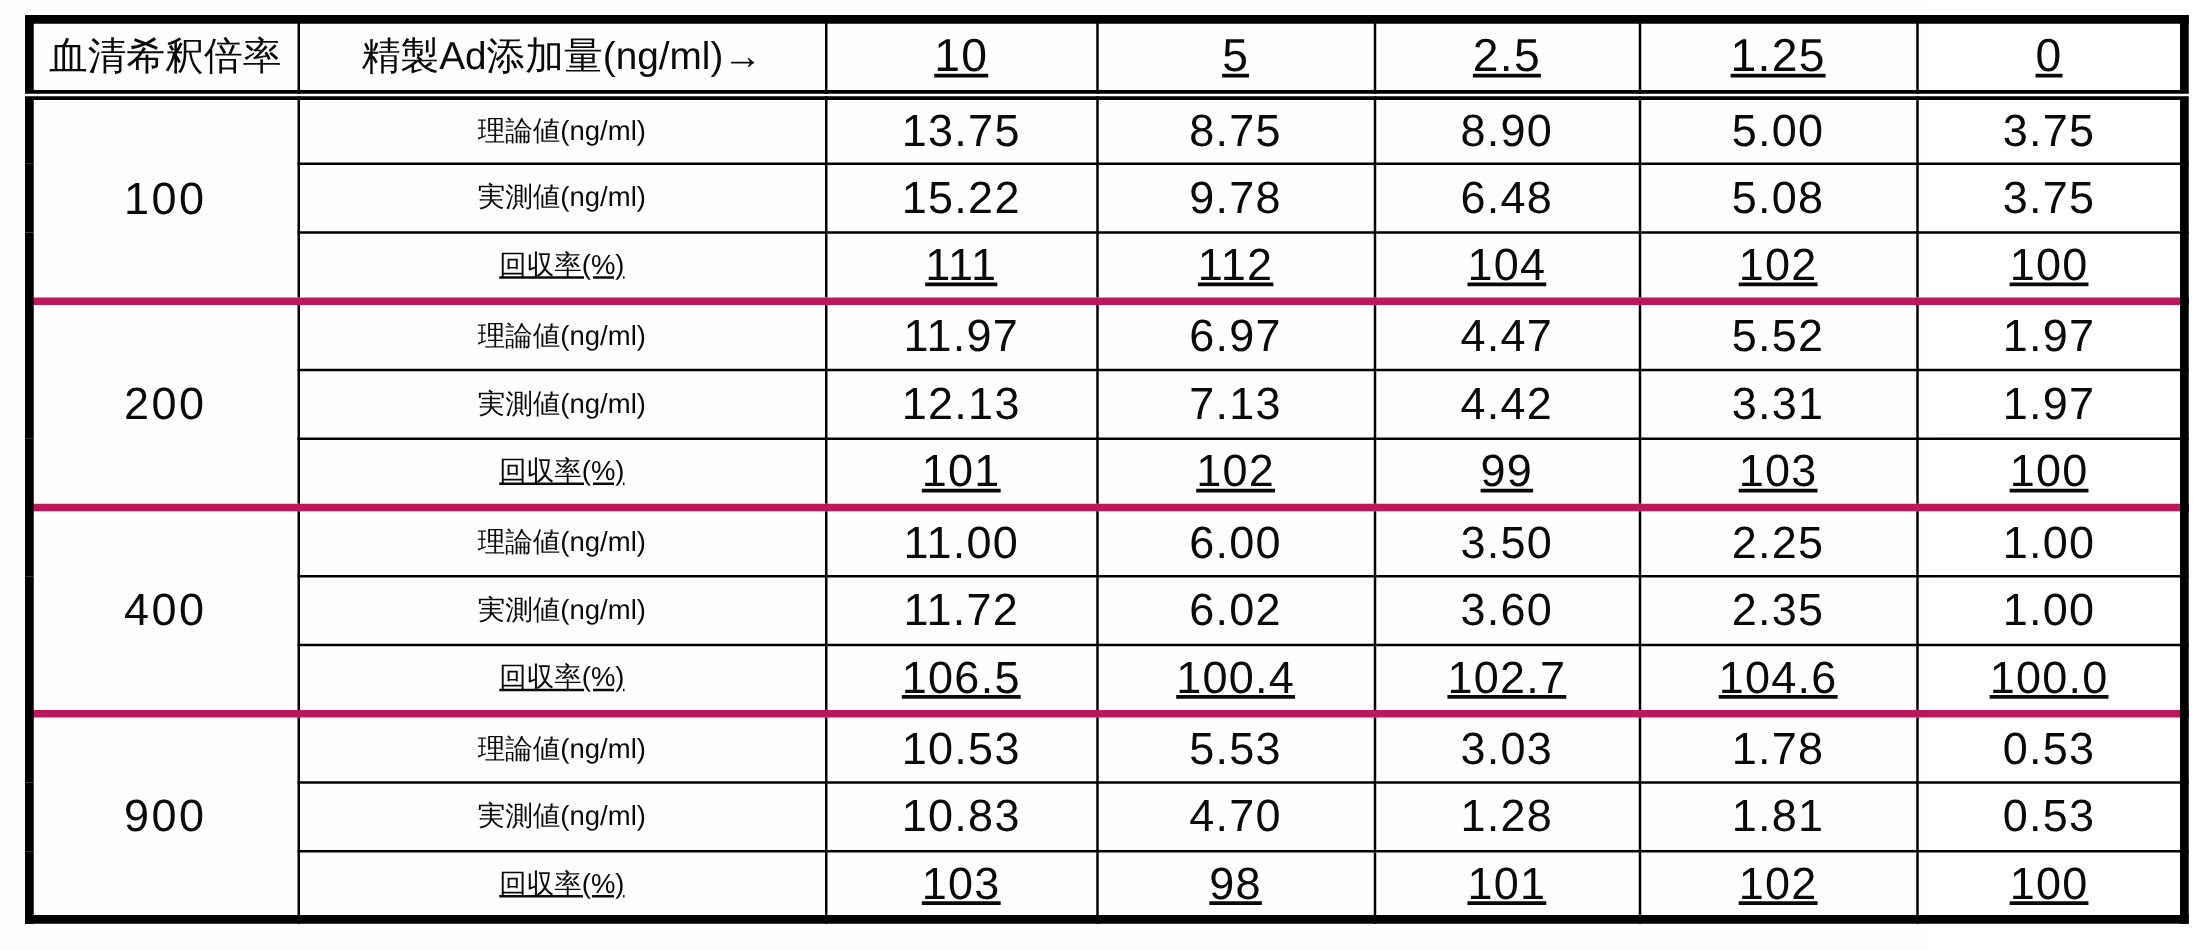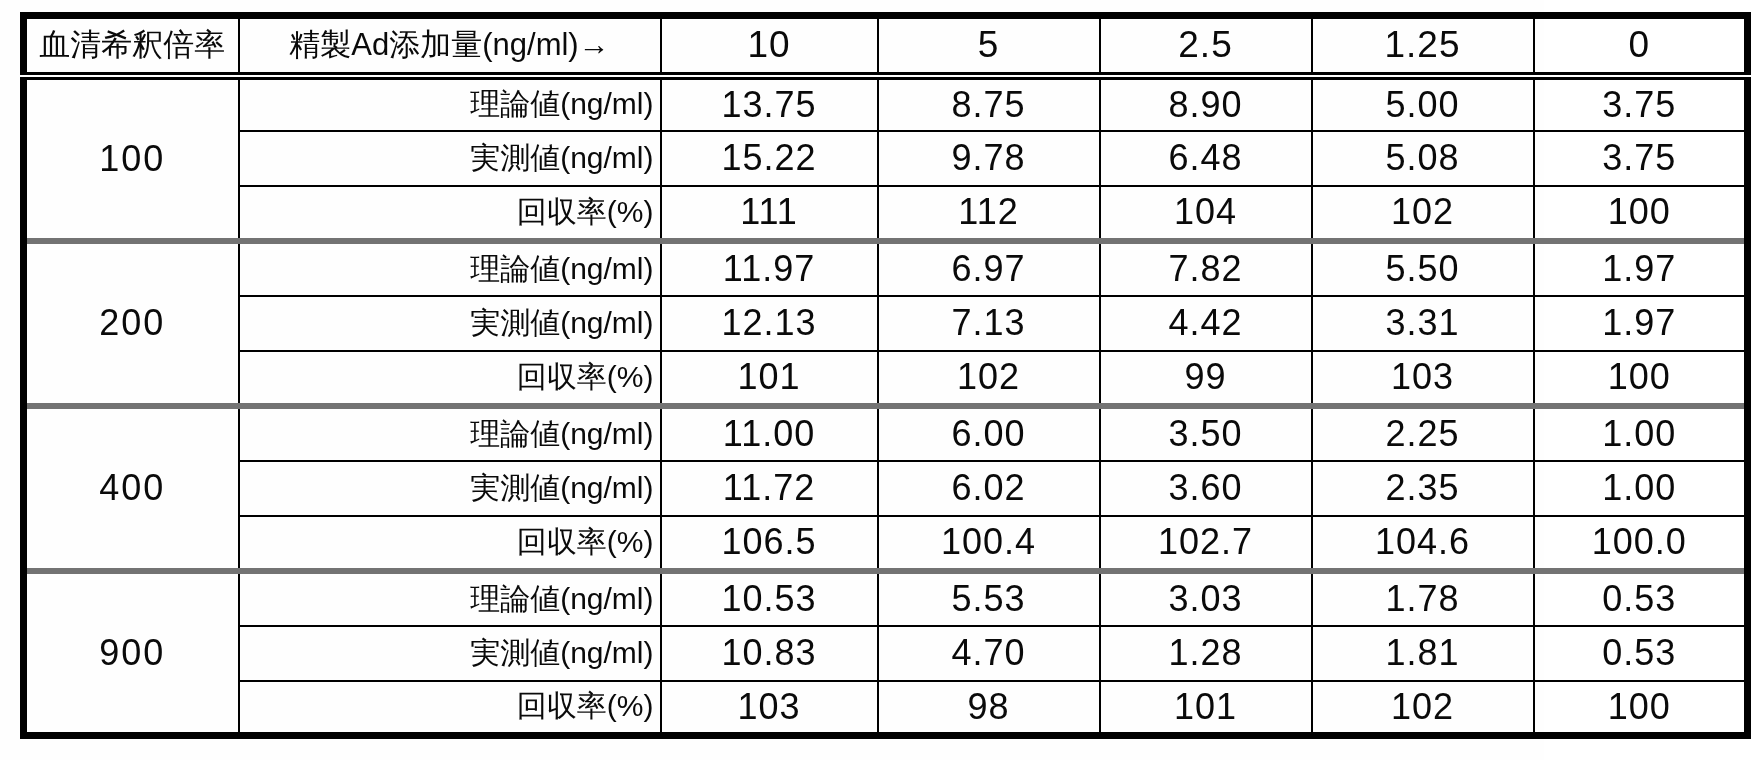--- a/index.html
+++ b/index.html
@@ -27,25 +27,25 @@
     border: 2px solid #000;
     padding: 0 6px;
     text-align: center;
     vertical-align: middle;
     overflow: hidden;
     white-space: nowrap;
   }
   th { font-weight: normal; }
   thead tr { height: 60px; border-bottom: 8px double #000; }
   tbody tr { height: 55px; }
-  tbody tr.group-end { border-bottom: 6px solid #737373; }
+  tbody tr.group-end { border-bottom: 6px solid #be185d; text-decoration: underline; }
   .hcell   { font-size: 31px; }
-  .hnum    { font-size: 37px; letter-spacing: 1px; }
+  .hnum    { font-size: 37px; letter-spacing: 1px; text-decoration: underline; }
   .dilution { font-size: 36px; letter-spacing: 2px; }
-  .rowlabel { font-size: 30px; text-align: right; }
+  .rowlabel { font-size: 22px; }
   .num     { font-size: 36px; letter-spacing: 1px; }
 </style>
 </head>
 <body>
 
 <div class="page">
   <table class="scan-table">
     <colgroup>
       <col style="width:215px">
       <col style="width:422px">
@@ -90,22 +90,22 @@
           <td class="num">112</td>
           <td class="num">104</td>
           <td class="num">102</td>
           <td class="num">100</td>
         </tr>
         <tr>
           <td rowspan="3" class="dilution">200</td>
           <td class="rowlabel">理論値(ng/ml)</td>
           <td class="num">11.97</td>
           <td class="num">6.97</td>
-          <td class="num">7.82</td>
-          <td class="num">5.50</td>
+          <td class="num">4.47</td>
+          <td class="num">5.52</td>
           <td class="num">1.97</td>
         </tr>
         <tr>
           <td class="rowlabel">実測値(ng/ml)</td>
           <td class="num">12.13</td>
           <td class="num">7.13</td>
           <td class="num">4.42</td>
           <td class="num">3.31</td>
           <td class="num">1.97</td>
         </tr>

